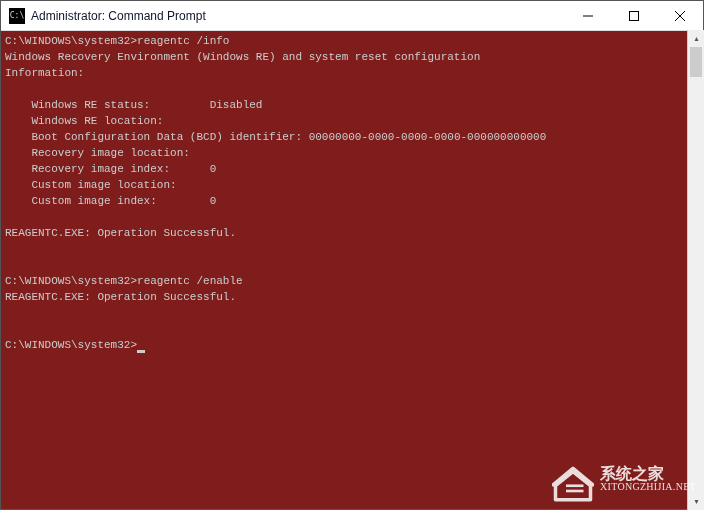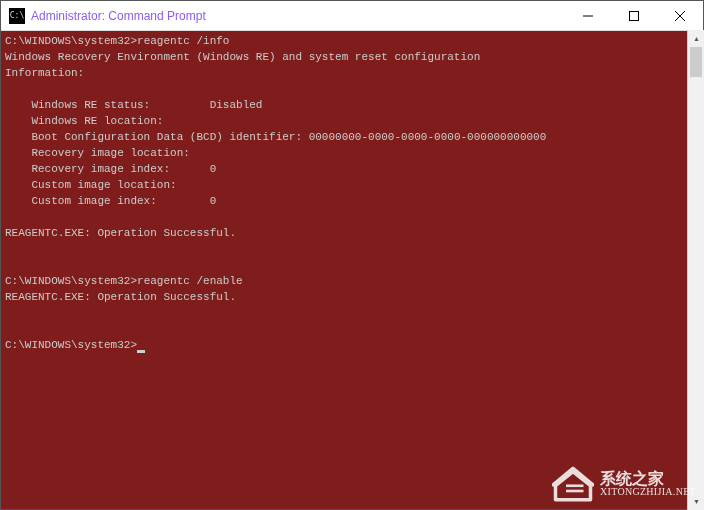--- a/index.html
+++ b/index.html
@@ -37,21 +37,21 @@
       background: #000;
       display: flex;
       align-items: center;
       justify-content: center;
       font-size: 8px;
       color: #ccc;
       font-family: monospace;
     }
     .titlebar-text {
       font-size: 12px;
-      color: #8b5cf6;
+      color: #0f172a;
       flex: 1;
     }
     .titlebar-controls {
       display: flex;
       height: 100%;
     }
     .titlebar-btn {
       width: 46px;
       height: 100%;
       display: flex;
@@ -114,21 +114,21 @@
       height: 3px;
       background: #ccc;
       vertical-align: bottom;
       margin-bottom: 0px;
     }
     .watermark {
       position: absolute;
       right: 8px;
       bottom: 8px;
       display: flex;
-      align-items: center;
+      align-items: flex-start;
       color: #fff;
       opacity: 0.85;
       pointer-events: none;
     }
     .watermark-logo {
       width: 42px;
       height: 36px;
       margin-right: 6px;
     }
     .watermark-text {

